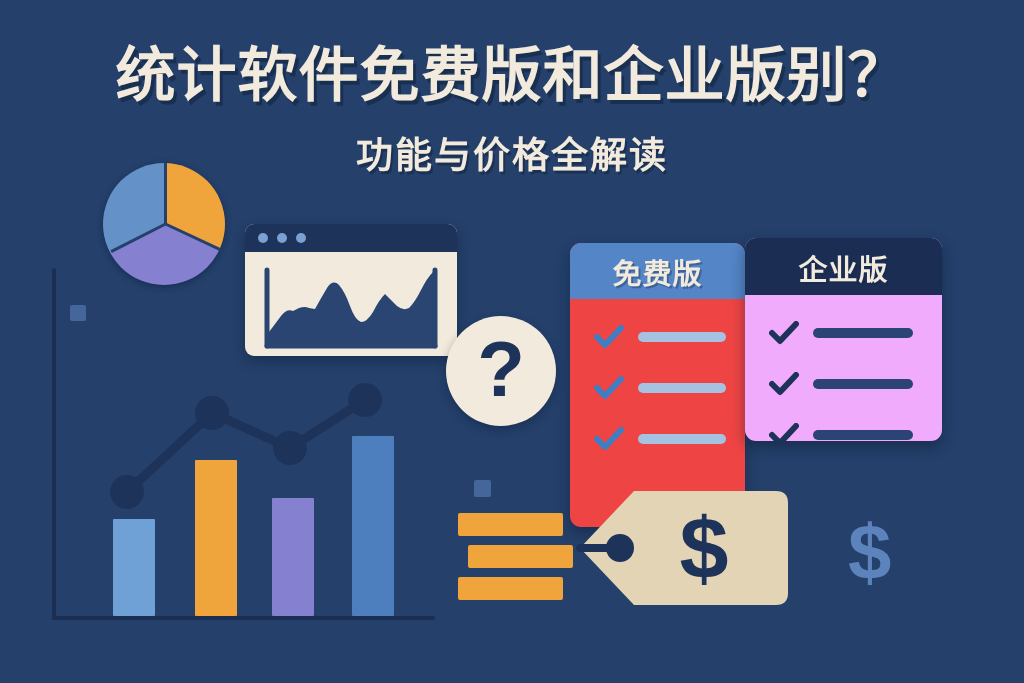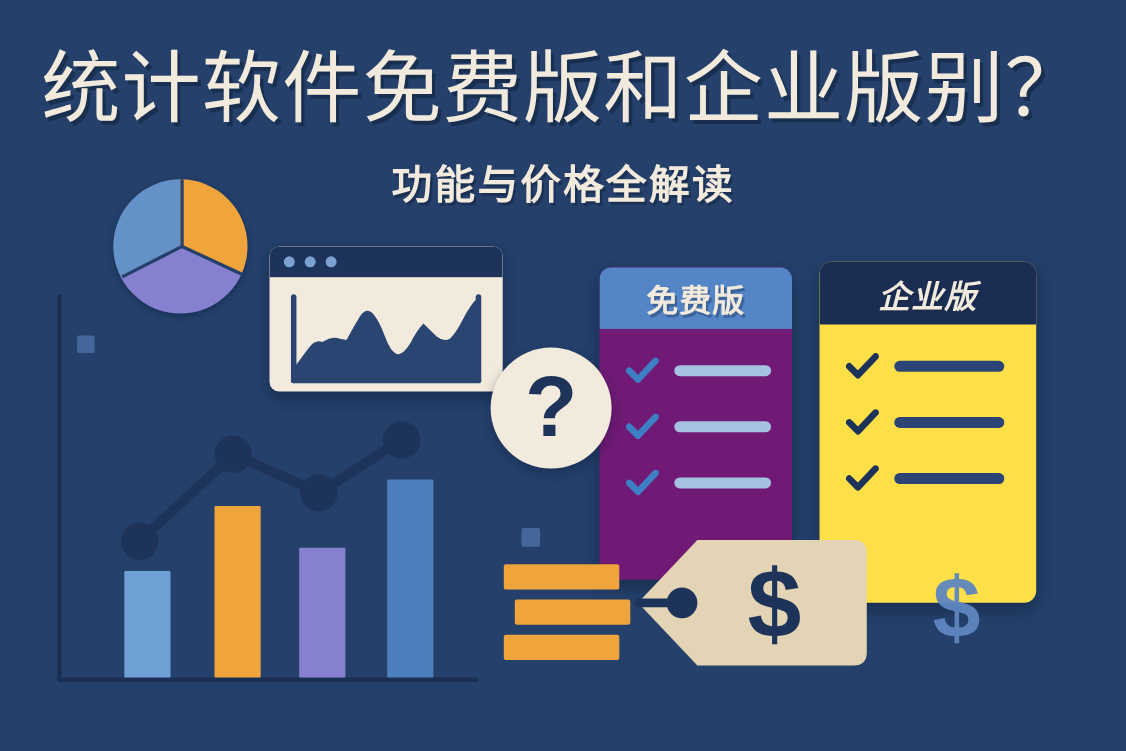--- a/index.html
+++ b/index.html
@@ -21,22 +21,22 @@
   .title-block {
     position: absolute;
     left: 0;
     top: 44px;
     width: 1024px;
     text-align: center;
     pointer-events: none;
   }
   .main-title {
     font-family: "Liberation Sans", "DejaVu Sans", sans-serif;
-    font-size: 72px;
-    font-weight: normal;
+    font-size: 60px;
+    font-weight: bold;
     color: #f2ebdd;
     letter-spacing: 1px;
     line-height: 1.05;
     text-shadow: 3px 4px 0 rgba(17, 32, 58, 0.55);
     white-space: nowrap;
   }
   .sub-title {
     margin-top: 18px;
     font-family: Liberation Mono, monospace;
     font-size: 37px;
@@ -185,26 +185,26 @@
   .feat-row {
     display: flex;
     align-items: center;
     padding-left: 24px;
     margin-bottom: 27px;
   }
   .check { width: 30px; height: 24px; flex: none; }
   .feat-line { height: 10px; border-radius: 5px; margin-left: 14px; }
 
   
-  .card-free { left: 545px; top: 243px; width: 175px; height: 284px; background: #701a75; }
+  .card-free { left: 570px; top: 243px; width: 175px; height: 284px; background: #ef4444; }
   .card-free .card-head { height: 56px; background: #5485c7; }
   .card-free .feat-line { width: 88px; background: #a5c2e2; }
 
   
-  .card-ent { left: 745px; top: 238px; width: 197px; height: 310px; background: #fde047; font-style: italic; }
+  .card-ent { left: 745px; top: 238px; width: 197px; height: 203px; background: #f0abfc; }
   .card-ent .card-head { height: 57px; background: #1b2d52; }
   .card-ent .feat-line { width: 100px; background: #2b4375; }
 
   
   .tag-svg { position: absolute; left: 576px; top: 489px; }
   .orange-bars { position: absolute; left: 458px; top: 513px; }
   .obar { height: 23px; background: #f0a43c; border-radius: 2px; margin-bottom: 9px; }
   .obar-1 { width: 105px; margin-left: 0; }
   .obar-2 { width: 105px; margin-left: 10px; }
   .obar-3 { width: 105px; margin-left: 0; }

